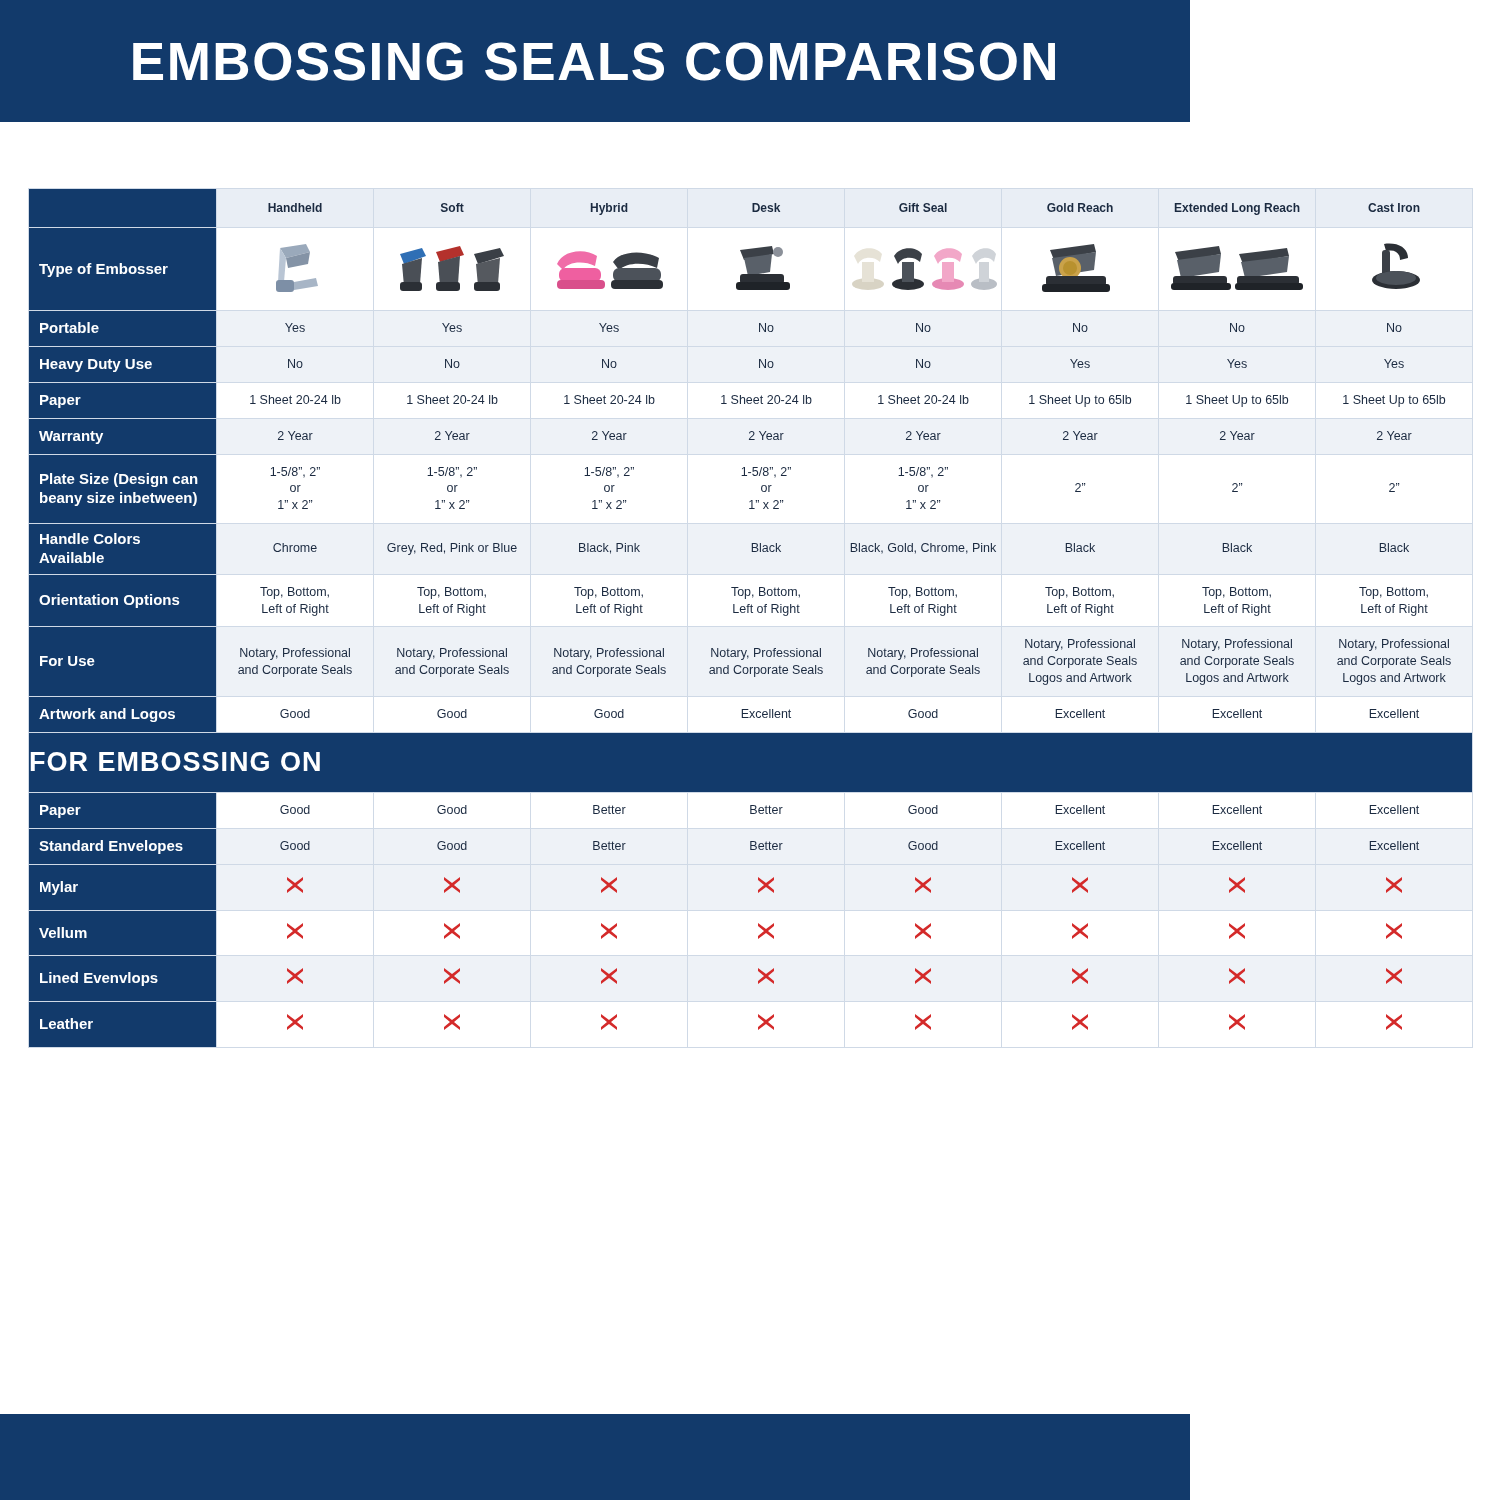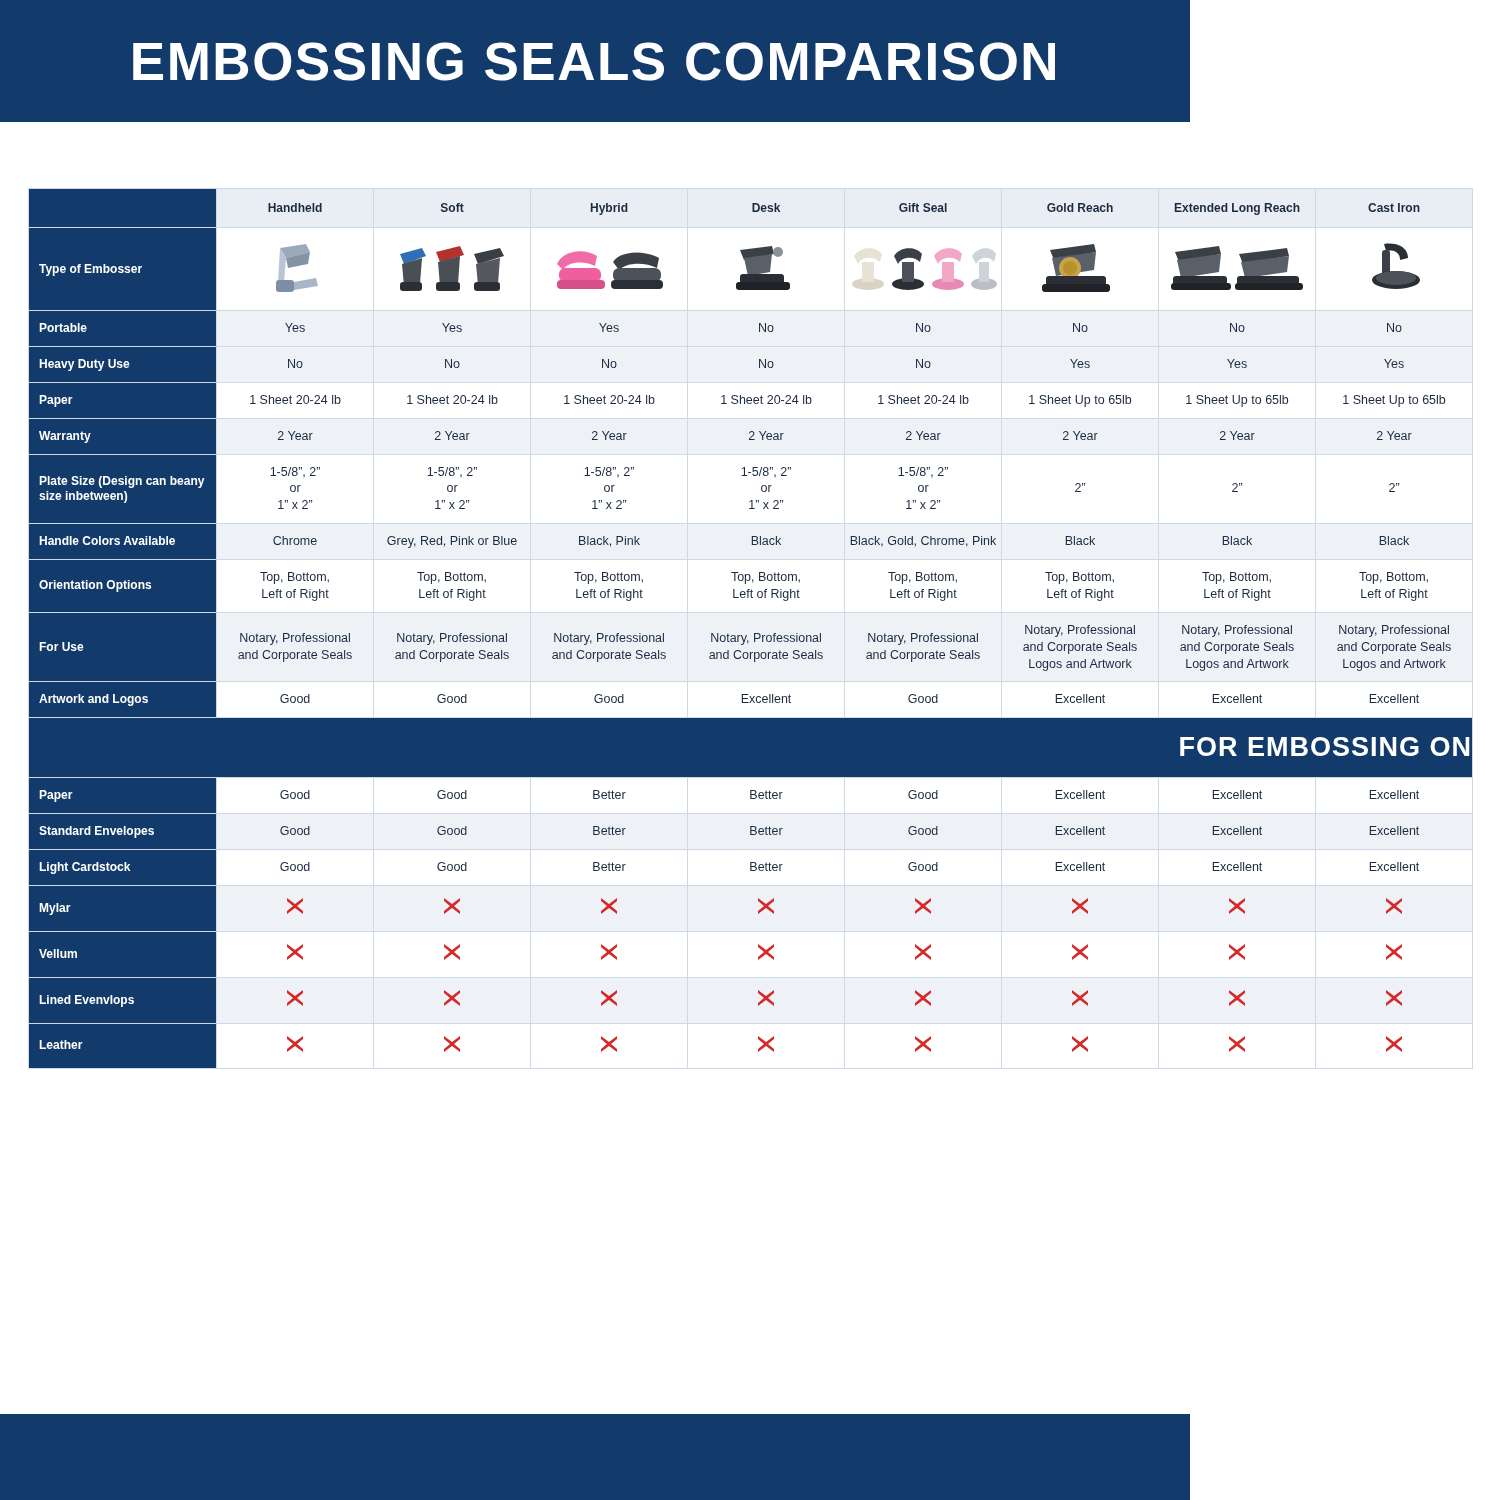--- a/index.html
+++ b/index.html
@@ -53,21 +53,21 @@
     width: 1444px;
     table-layout: fixed;
   }
   table.cmp td, table.cmp th {
     border: 1px solid #cfd9e6;
     vertical-align: middle;
   }
   .rowhead {
     background: #123a6b;
     color: #ffffff;
-    font-size: 12px;
+    font-size: 15px;
     font-weight: bold;
     padding: 6px 10px;
     text-align: left;
     width: 188px;
     line-height: 1.25;
     border: 1px solid #123a6b;
   }
   .colhead {
     background: #e9eef5;
     color: #1b2a40;
@@ -94,21 +94,21 @@
   }
   .img-cell {
     background: #ffffff;
     text-align: center;
     height: 78px;
     padding: 2px;
   }
   .section-band td {
     background: #123a6b;
     color: #ffffff;
-    text-align: right;
+    text-align: left;
     font-size: 27px;
     font-weight: bold;
     letter-spacing: 1px;
     padding: 14px 0;
     border: 1px solid #123a6b;
   }
   .xmark {
     display: inline-block;
     width: 22px;
     height: 22px;
@@ -397,31 +397,20 @@
           <td class="cell">Good</td>
           <td class="cell">Good</td>
           <td class="cell">Better</td>
           <td class="cell">Better</td>
           <td class="cell">Good</td>
           <td class="cell">Excellent</td>
           <td class="cell">Excellent</td>
           <td class="cell">Excellent</td>
         </tr>
 
-        <tr>
-          <td class="rowhead">Light Cardstock</td>
-          <td class="cell">Good</td>
-          <td class="cell">Good</td>
-          <td class="cell">Better</td>
-          <td class="cell">Better</td>
-          <td class="cell">Good</td>
-          <td class="cell">Excellent</td>
-          <td class="cell">Excellent</td>
-          <td class="cell">Excellent</td>
-        </tr>
 
         <tr class="alt">
           <td class="rowhead">Mylar</td>
           <td class="cell"><span class="xmark"><svg width="22" height="22" viewBox="0 0 22 22">
                   <path d="M3 3 L11 9 L19 3 L19 6 L13 11 L19 16 L19 19 L11 13 L3 19 L3 16 L9 11 L3 6 Z" fill="#d42a2a"></path>
                 </svg></span></td>
           <td class="cell"><span class="xmark"><svg width="22" height="22" viewBox="0 0 22 22">
                   <path d="M3 3 L11 9 L19 3 L19 6 L13 11 L19 16 L19 19 L11 13 L3 19 L3 16 L9 11 L3 6 Z" fill="#d42a2a"></path>
                 </svg></span></td>
           <td class="cell"><span class="xmark"><svg width="22" height="22" viewBox="0 0 22 22">

